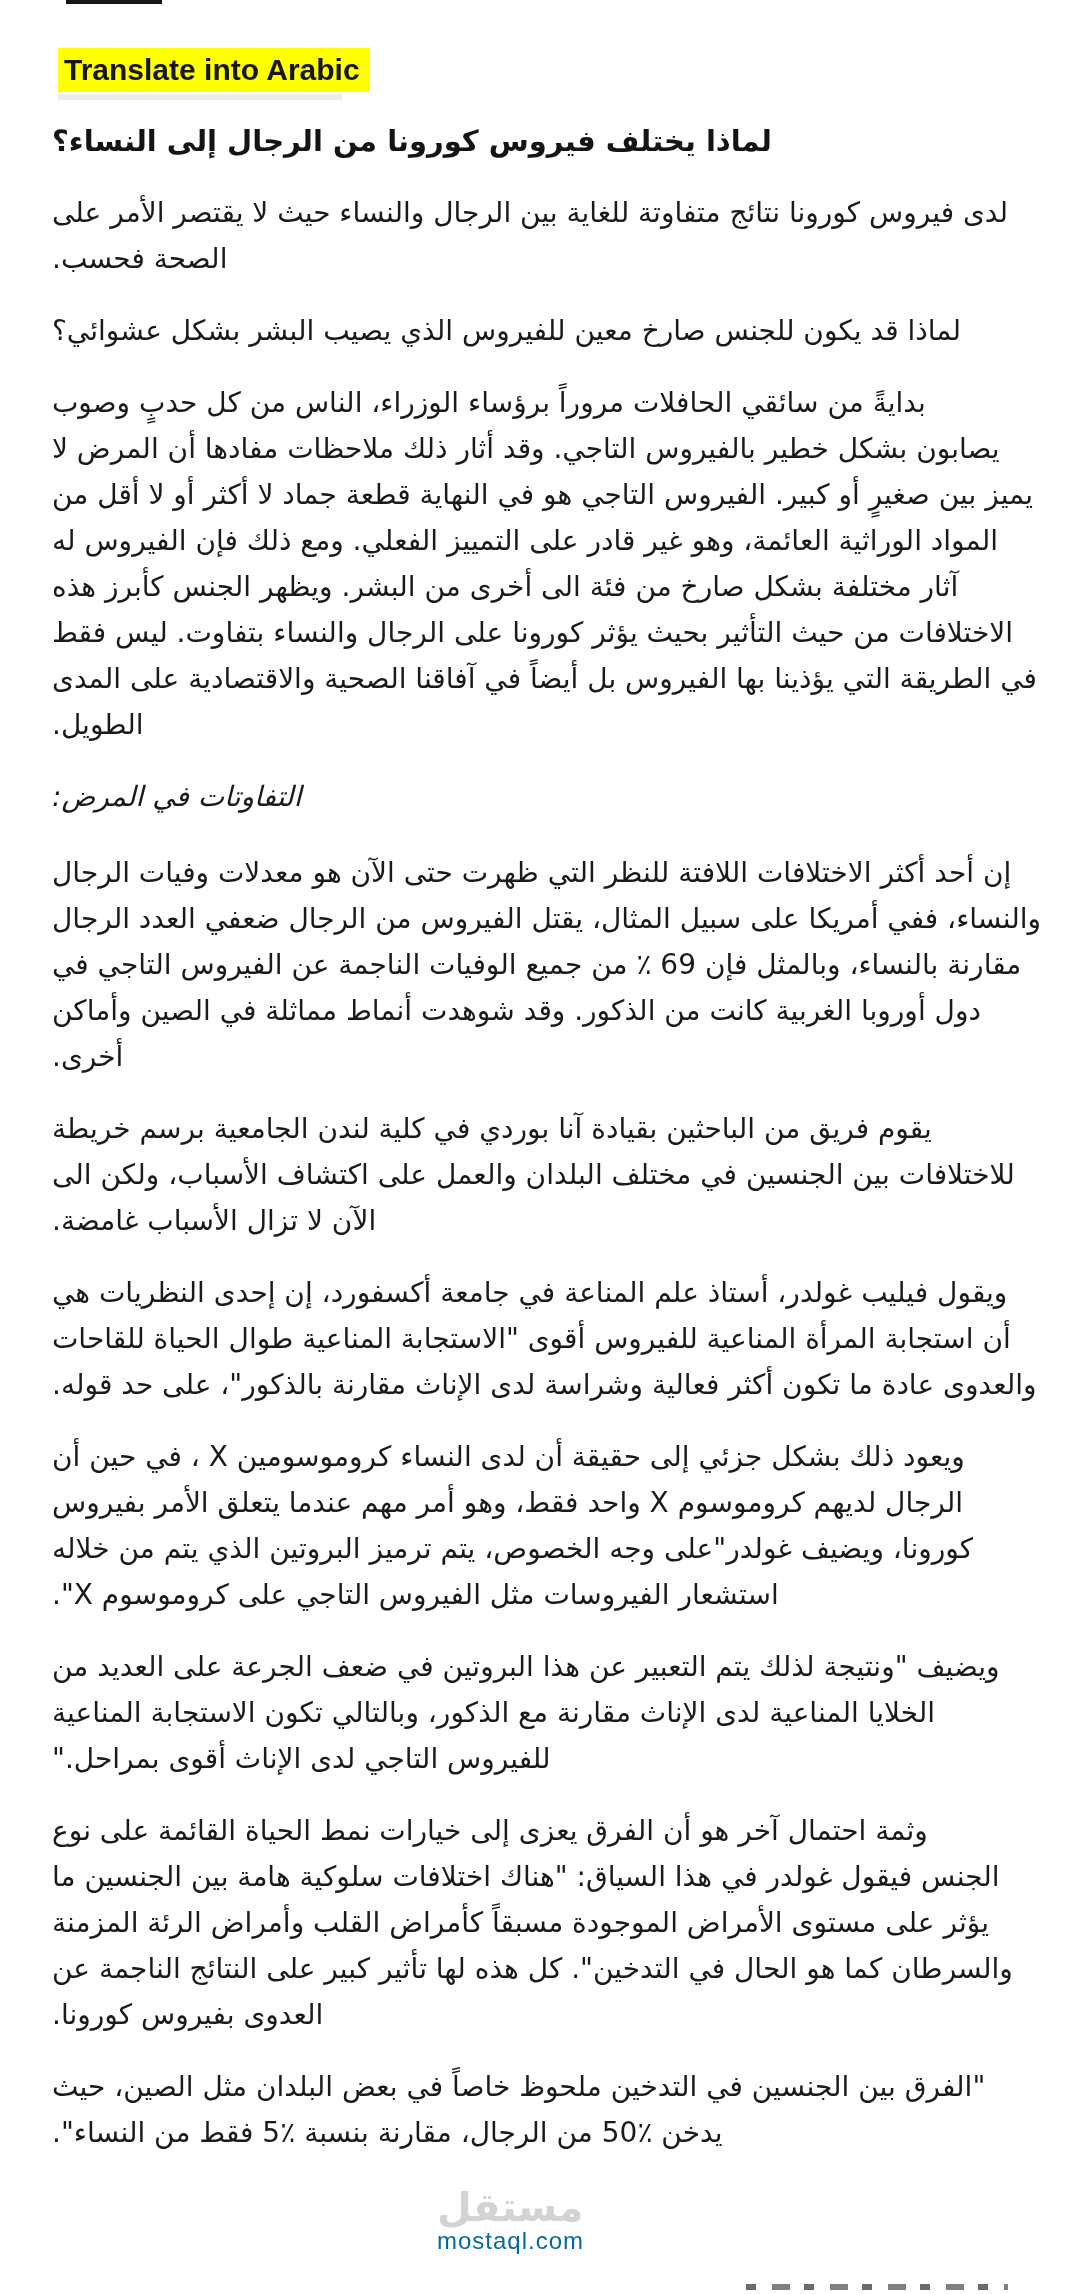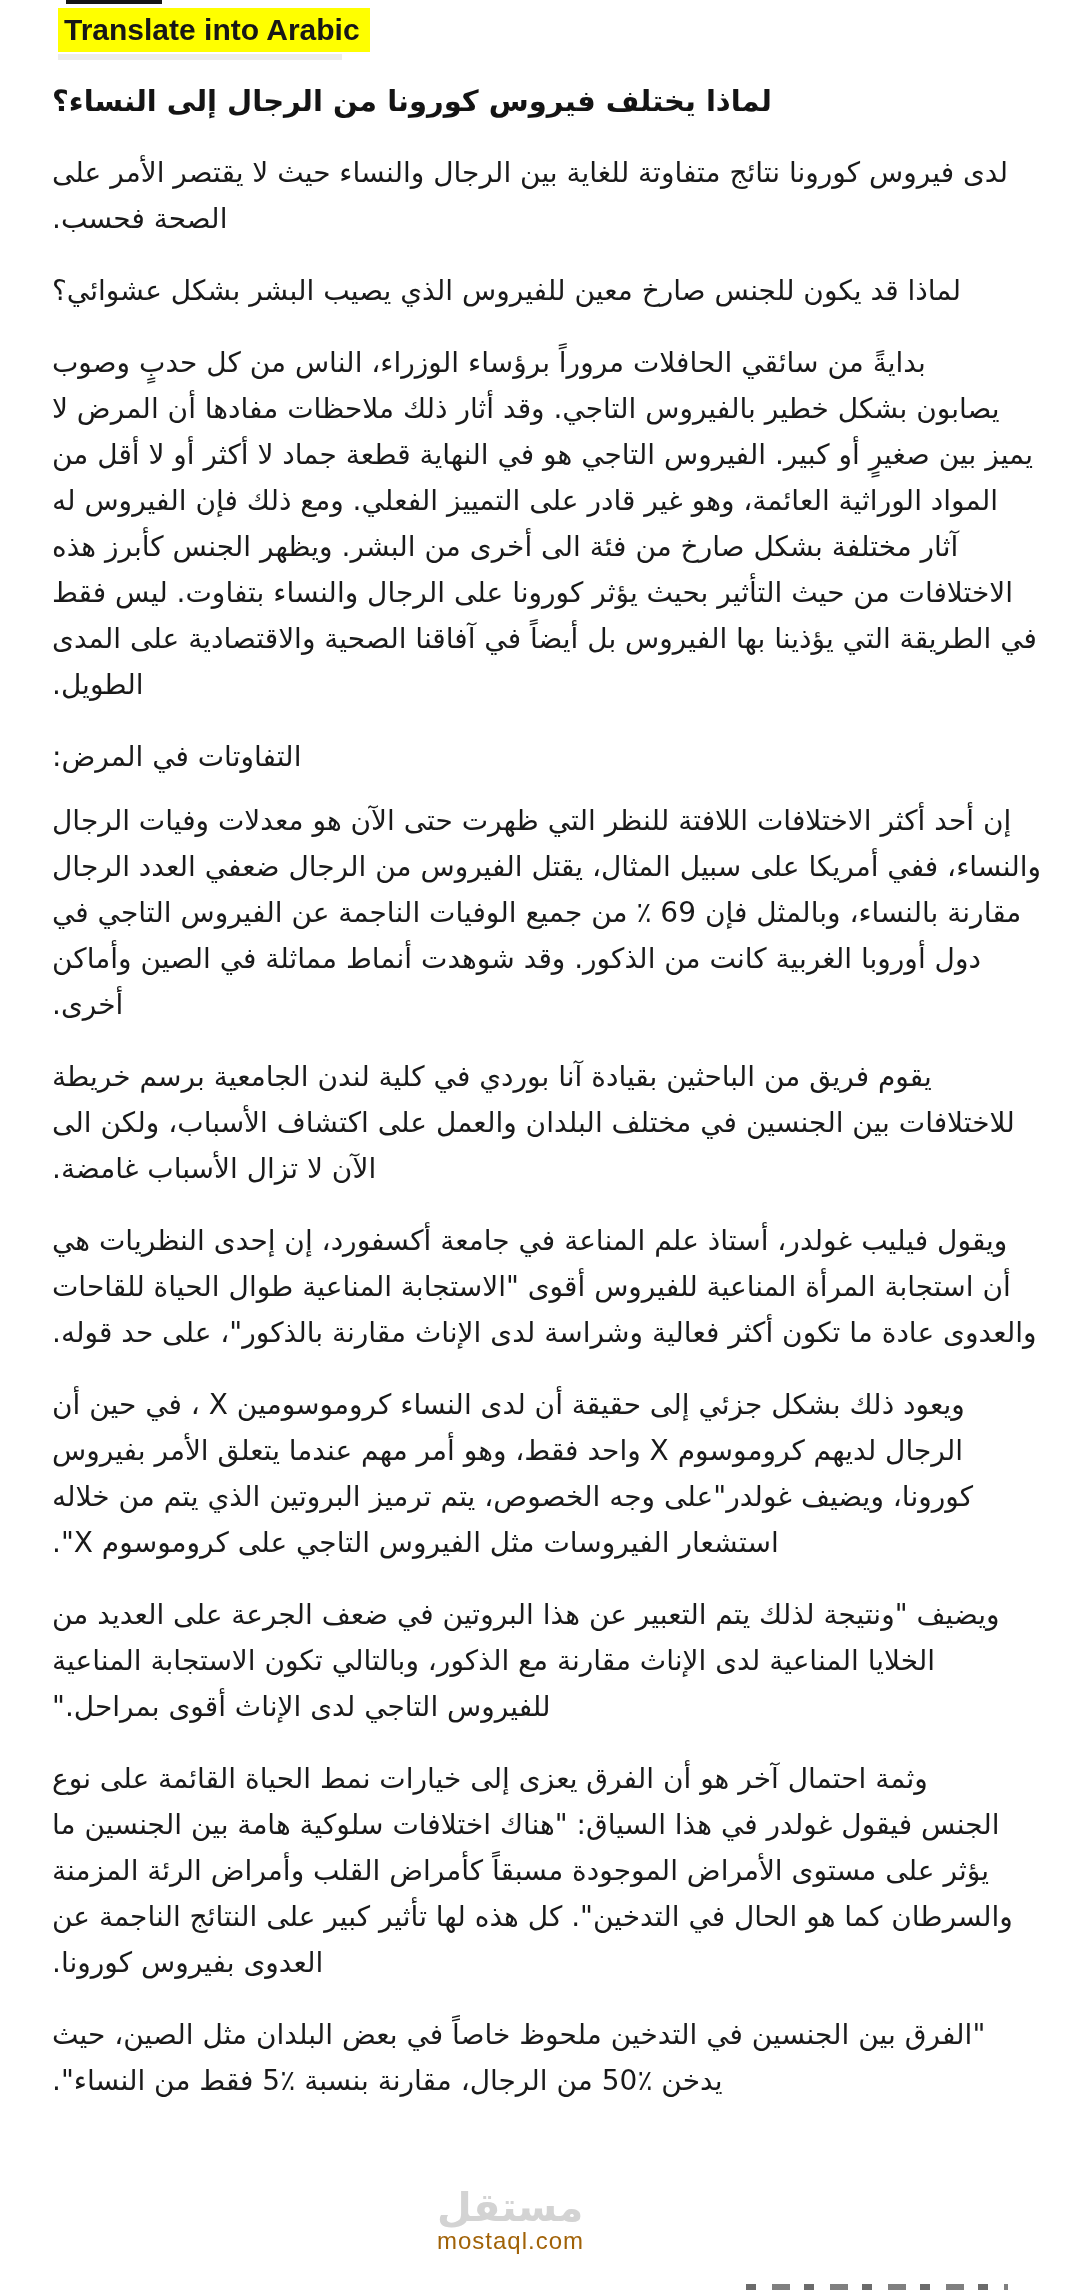--- a/index.html
+++ b/index.html
@@ -20,20 +20,21 @@
   .top-remnant {
     position: absolute;
     top: 0; left: 66px;
     width: 96px; height: 4px;
     background: #161616;
   }
   .label-wrap {
     padding: 8px 0 0 58px;
     direction: ltr;
     text-align: left;
+    margin-top: 40px;
   }
   .highlight-label {
     display: inline-block;
     background: #ffff00;
     color: #171717;
     font-family: "Liberation Sans", sans-serif;
     font-weight: bold;
     font-size: 30px;
     line-height: 44px;
     padding: 0 10px 0 6px;
@@ -61,21 +62,22 @@
   }
   .article p {
     font-size: 28px;
     font-weight: normal;
     line-height: 46px;
     margin: 0 0 26px 0;
     text-indent: 28px;
   }
   .article p.section-heading {
     text-indent: 0;
-    margin: 0 0 18px 0;
+    margin: 0 0 30px 0;
+    font-style: italic;
   }
   .watermark {
     position: absolute;
     left: 437px;
     top: 2186px;
     width: 200px;
     text-align: left;
     pointer-events: none;
   }
   .wm-logo {
@@ -84,21 +86,21 @@
     font-weight: bold;
     font-size: 40px;
     line-height: 42px;
     color: #d3d3d3;
   }
   .wm-domain {
     font-family: "Liberation Sans", sans-serif;
     font-size: 24px;
     line-height: 26px;
     letter-spacing: 1px;
-    color: #a16207;
+    color: #0369a1;
   }
   
   .bottom-remnant {
     position: absolute;
     bottom: 4px;
     right: 72px;
     width: 262px;
     height: 6px;
     background: repeating-linear-gradient(
       90deg,

